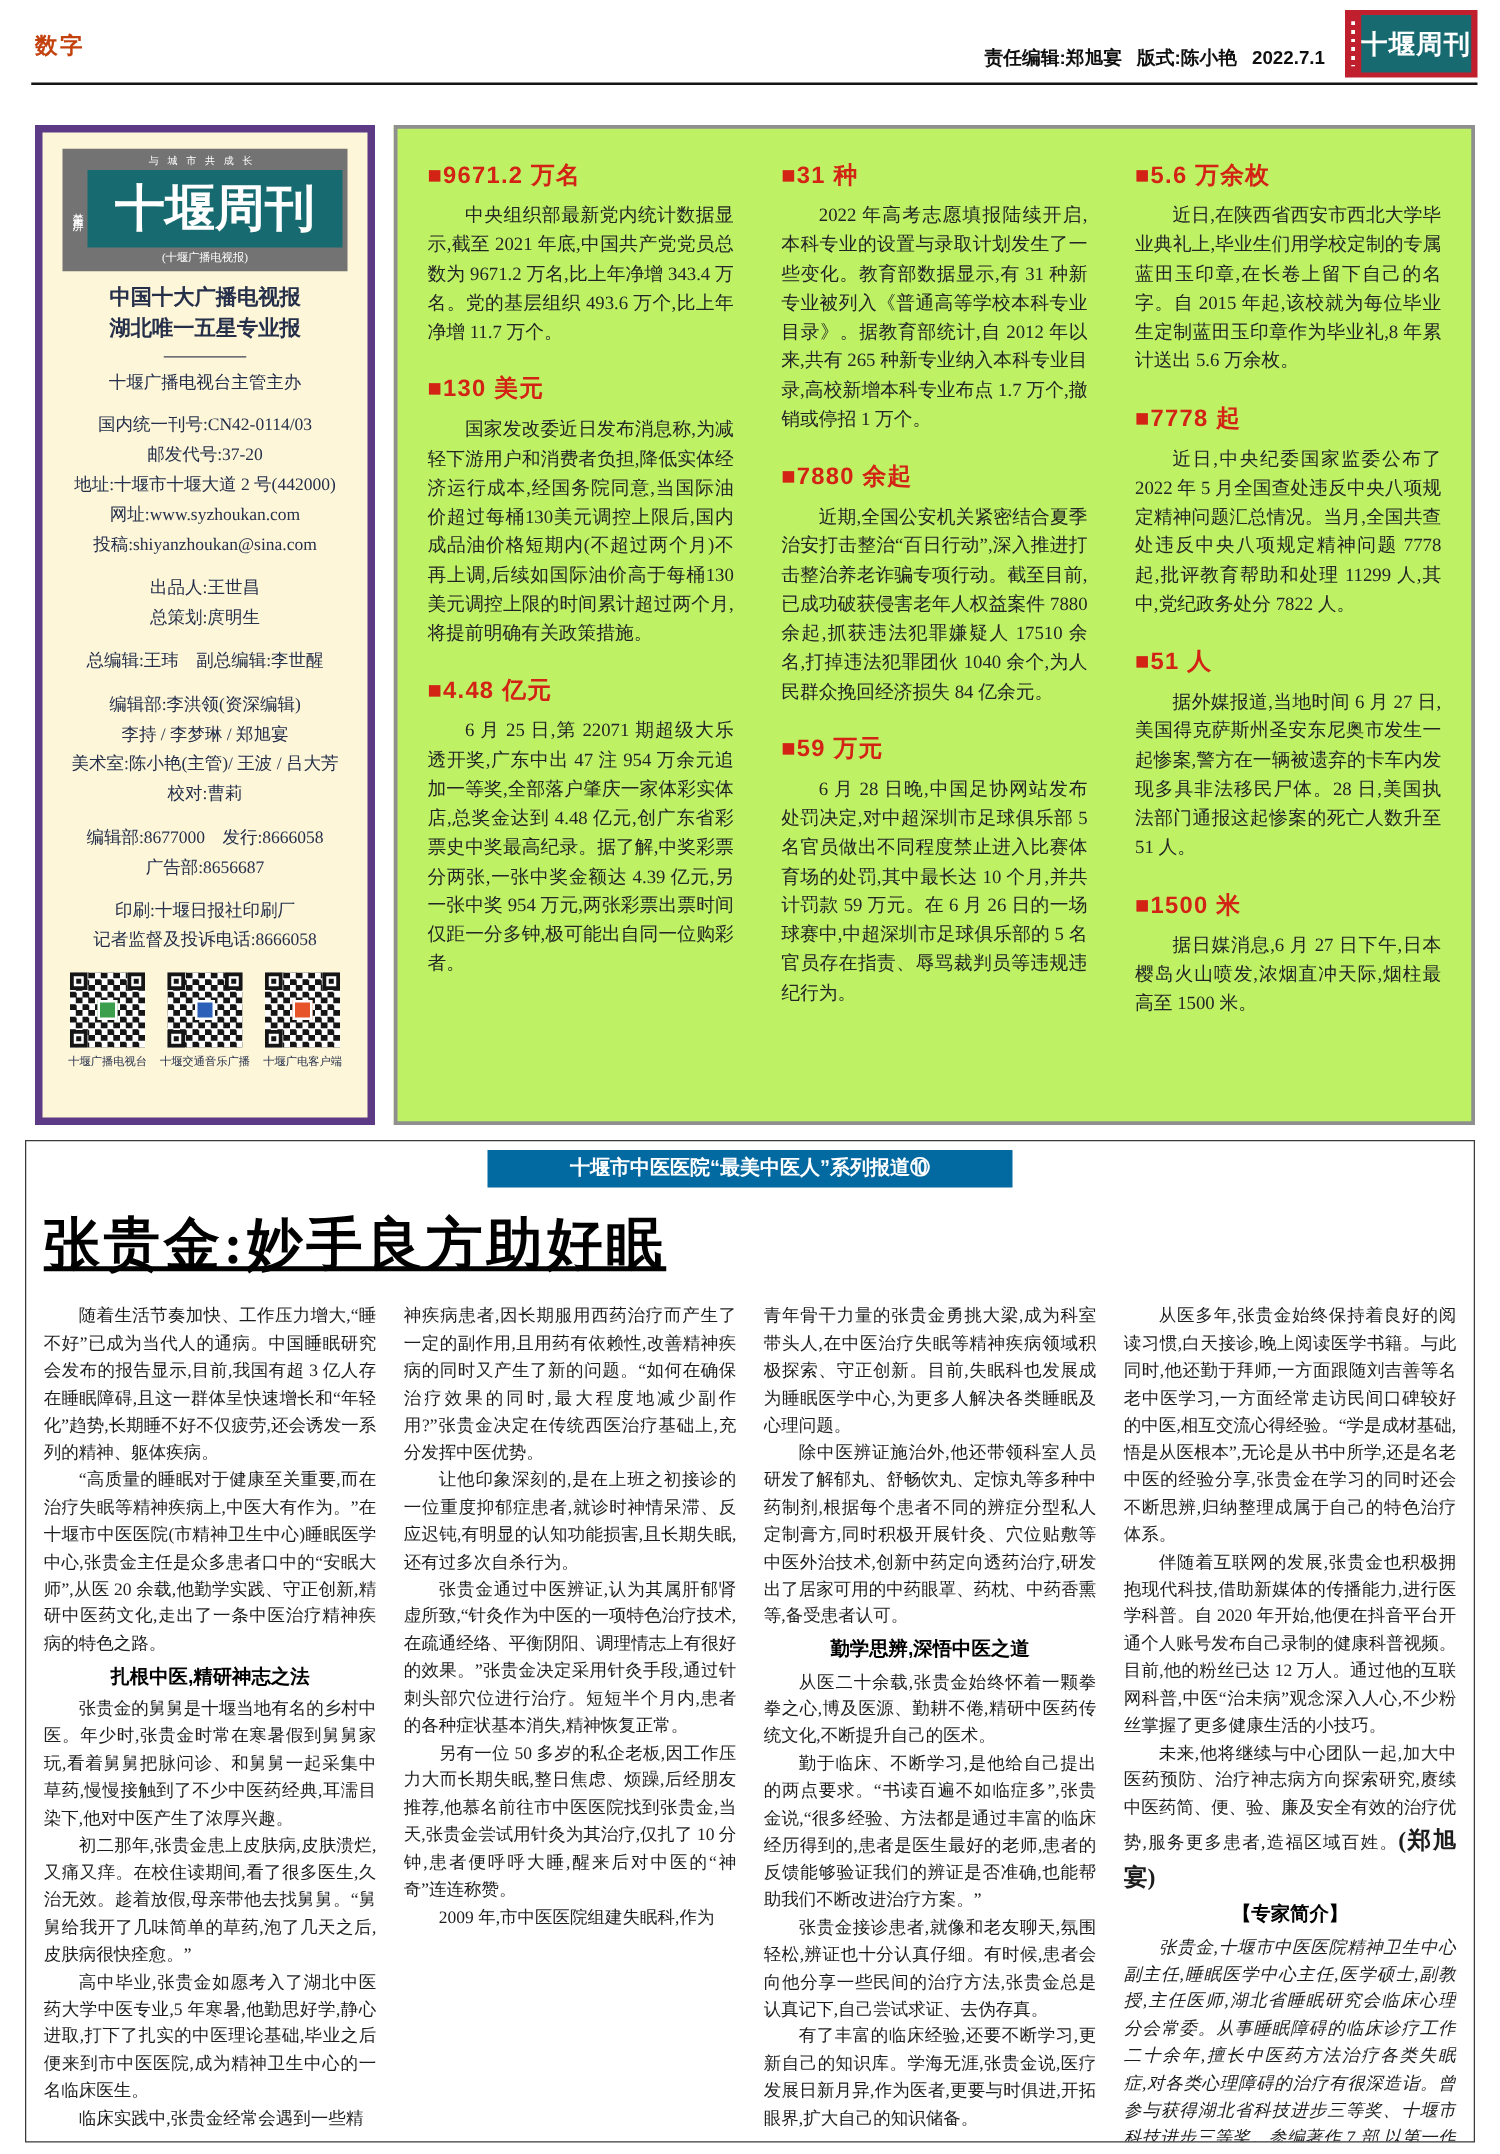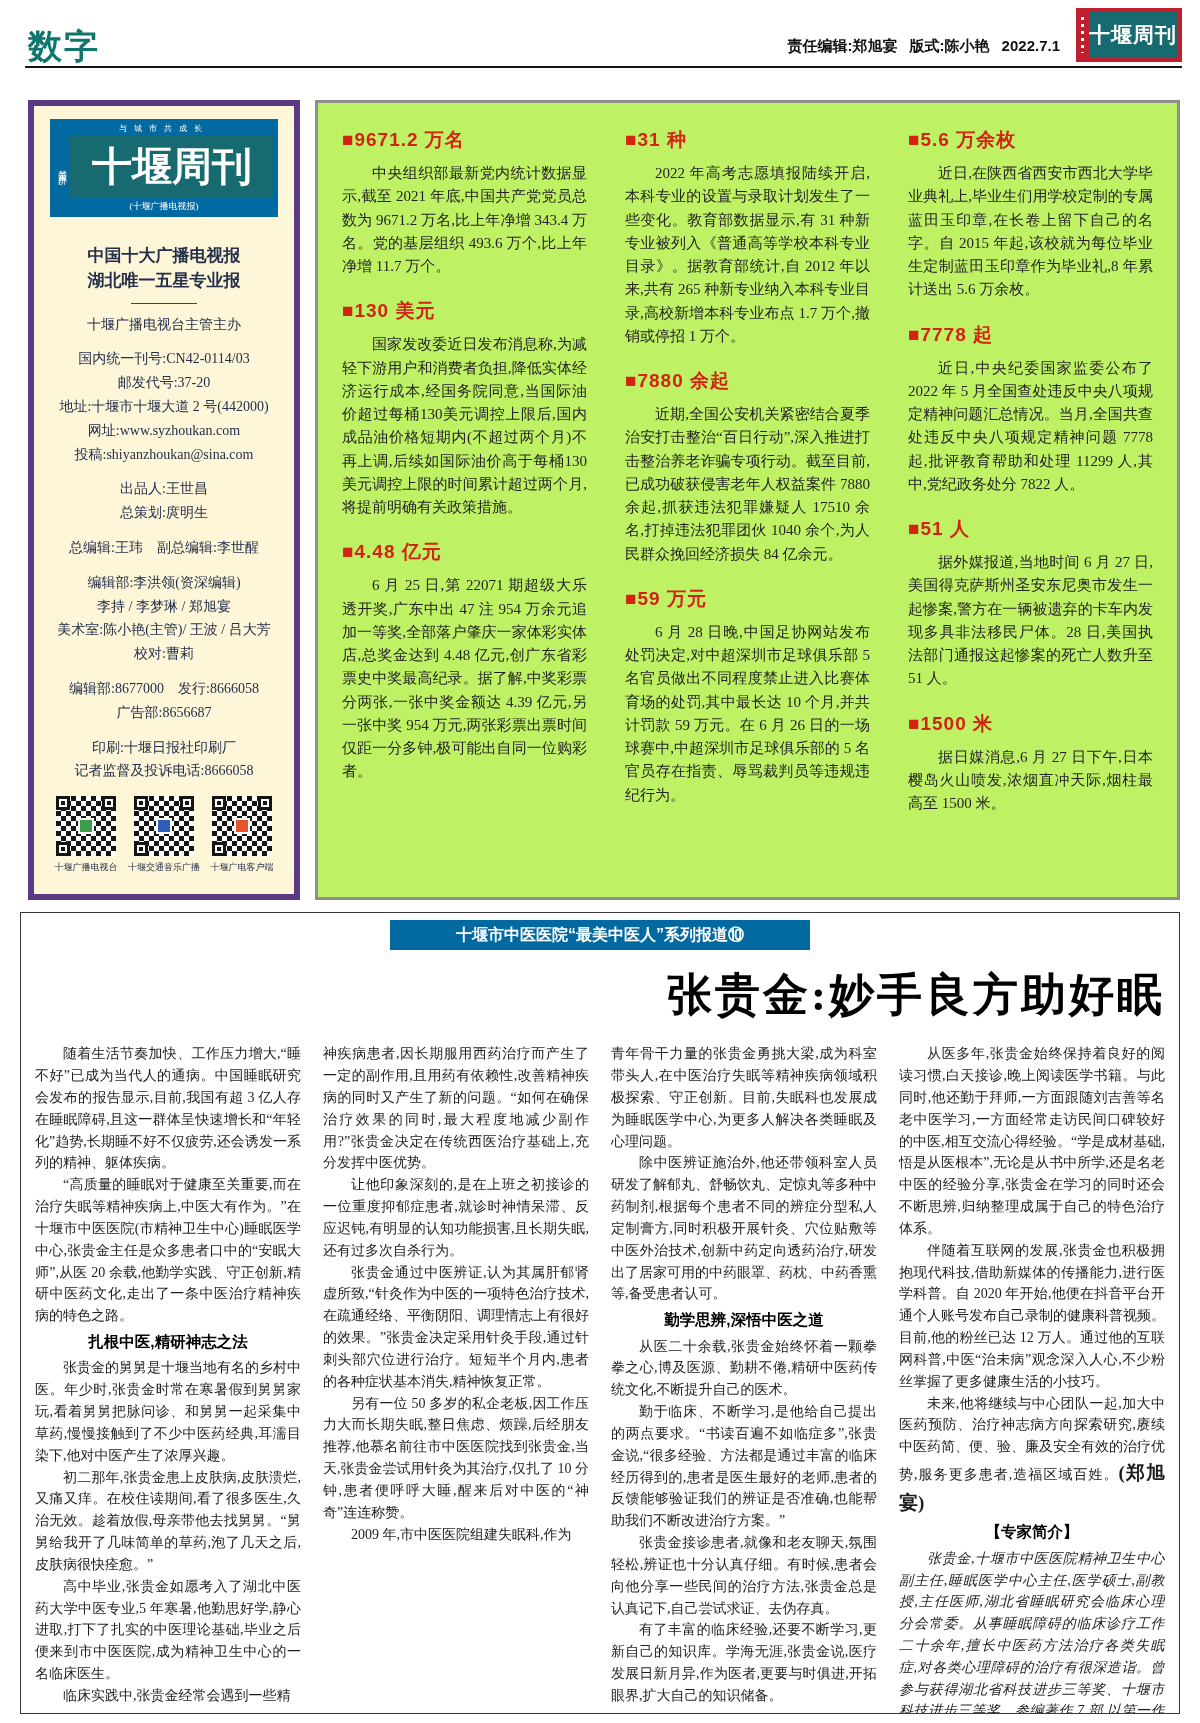--- a/index.html
+++ b/index.html
@@ -2,39 +2,39 @@
 <html><head>
 <meta charset="utf-8">
 <style>
   * { margin:0; padding:0; box-sizing:border-box; }
   html,body { background:#fff; }
   body { width:1200px; height:1723px; position:relative; overflow:hidden;
          font-family:"Liberation Serif","DejaVu Serif",serif; color:#222; }
 
   
   .hdr-label { position:absolute; left:28px; top:24px; font-family:"Liberation Sans",sans-serif;
-               font-weight:bold; font-size:34px; color:#0f766e; letter-spacing:2px; }
+               font-weight:bold; font-size:18px; color:#c2410c; letter-spacing:2px; }
   .hdr-right { position:absolute; right:140px; top:37px; font-family:"Liberation Sans",sans-serif;
                font-weight:bold; font-size:15px; color:#101010; white-space:nowrap; }
   .hdr-right span { margin-left:12px;margin-top:32px; }
   .rule { position:absolute; left:25px; right:18px; top:66px; border-top:2px solid #151515; }
 
   .logo { position:absolute; right:18px; top:8px; width:106px; height:54px;
           background:#c01f2e; padding:4px 5px 4px 13px; }
   .logo::before { content:""; position:absolute; left:5px; top:9px; bottom:9px; width:3px;
           background:repeating-linear-gradient(#fff 0 3px, rgba(255,255,255,0) 3px 7px); }
   .logo-inner { width:100%; height:100%; background:#176b70; color:#fff; display:flex;
           align-items:center; justify-content:center; font-weight:bold; font-size:21px;
           letter-spacing:1px; font-family:"Liberation Serif",serif; }
 
   
   .sidebar { position:absolute; left:28px; top:100px; width:272px; height:800px;
              border:6px solid #5d3a85; background:#fdf6d8; text-align:center;
              color:#252f4a; overflow:hidden; }
-  .banner { margin:13px auto 26px; width:228px; background:#0369a1; padding:3px 4px 2px; }
+  .banner { margin:13px auto 8px; width:228px; background:#737373; padding:3px 4px 2px; }
   .banner-slogan { color:#fff; font-size:8px; letter-spacing:7px; line-height:1.7; white-space:nowrap; }
   .banner-row { display:flex; height:62px; }
   .banner-side { width:16px; color:#fff; font-size:9px; writing-mode:vertical-rl;
                  display:flex; align-items:center; justify-content:center; letter-spacing:2px; }
   .banner-main { flex:1; background:#176b70; color:#fff; display:flex; align-items:center;
                  justify-content:center; font-size:40px; font-weight:bold;
                  font-family:"Liberation Serif",serif; }
   .banner-sub { color:#fff; font-size:9px; line-height:1.9; }
 
   .tagline { font-weight:bold; font-size:17px; line-height:1.5; margin-top:8px; }
@@ -64,23 +64,23 @@
                 font-size:19px; margin-bottom:9px; letter-spacing:1px; }
   .news-body { font-size:15px; line-height:1.55; text-align:justify; text-indent:2em;
                color:#242424; }
 
   
   .article { position:absolute; left:20px; top:912px; width:1160px; height:802px;
              border:1px solid #3a3a3a; background:#fff; padding:7px 14px 10px; overflow:hidden; }
   .art-banner { width:420px; margin:0 auto; background:#0369a1; color:#fff; text-align:center;
                 font-family:"Liberation Sans",sans-serif; font-weight:bold; font-size:16px;
                 line-height:1.85; }
-  .art-title { text-align:right; font-weight:bold; font-size:45px; line-height:1.15;
+  .art-title { text-align:left; font-weight:bold; font-size:45px; line-height:1.15;
                color:#000; margin:20px 0 22px; letter-spacing:3px;
-               font-family:"Liberation Serif",serif; }
+               font-family:"Liberation Serif",serif;text-decoration:underline; }
   .art-cols { display:flex; gap:22px; }
   .art-col { flex:1; font-size:14px; line-height:1.56; text-align:justify; color:#1d1d1d;
              overflow:hidden; }
   .art-col p { text-indent:2em; }
   .art-col p.cont { text-indent:0; }
   .art-sub { text-align:center; text-indent:0 !important; font-family:"Liberation Sans",sans-serif;
              font-weight:bold; font-size:15.5px; line-height:1.7; color:#000; margin:2px 0; }
   .bio { font-style:italic; letter-spacing:0.5px; }
   .byline { font-weight:bold; font-family:Liberation Serif, serif; font-size:19px; }
 </style>

